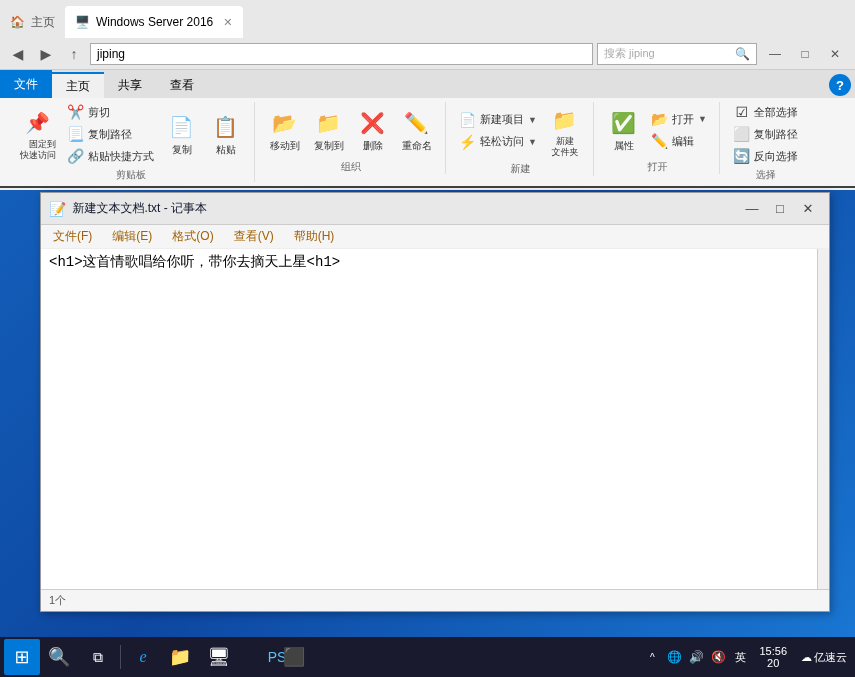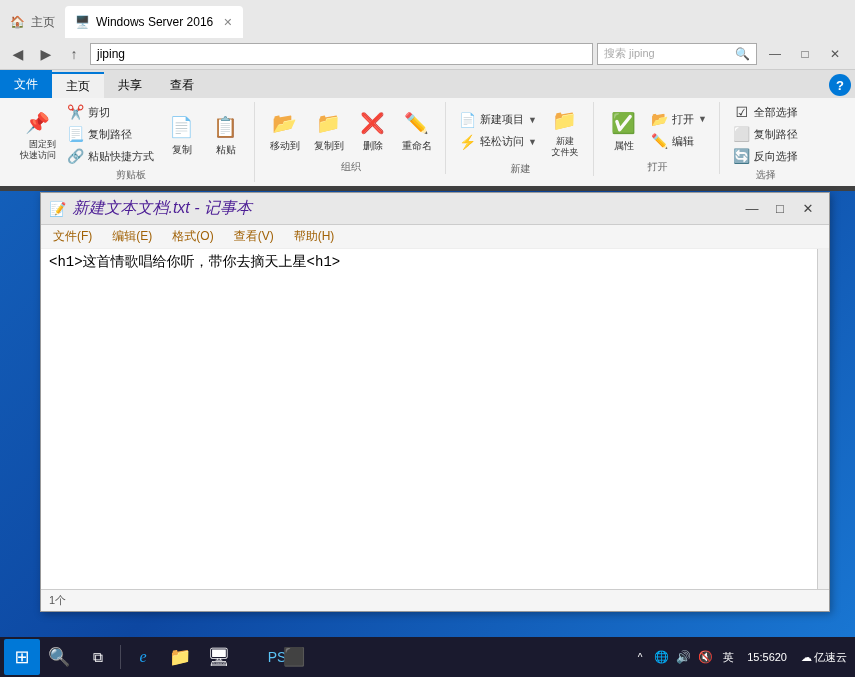--- a/index.html
+++ b/index.html
@@ -50,21 +50,21 @@
       align-items: center;
       justify-content: center;
       cursor: pointer;
       font-size: 12px;
       color: #555;
     }
 
     
     .ribbon {
       background: #f0f0f0;
-      border-bottom: 5px solid #404040;
+      border-bottom: 2px solid #404040;
     }
     .ribbon-tabs {
       display: flex;
       background: #e0e0e0;
       height: 28px;
       align-items: flex-end;
     }
     .ribbon-tab {
       padding: 4px 14px;
       font-size: 12px;
@@ -176,23 +176,22 @@
       background: #e8e8e8;
       height: 32px;
       padding: 0 8px;
       border-bottom: 1px solid #ccc;
       gap: 6px;
     }
     .notepad-title-icon {
       font-size: 14px;
     }
     .notepad-title-text {
-      font-size: 16px;
-      color: #4c1d95;
-      font-style: italic;
+      font-size: 12px;
+      color: #0f172a;
     }
     .notepad-title-btns {
       display: flex;
       gap: 2px;
       margin-left: auto;
     }
     .notepad-btn {
       width: 26px;
       height: 22px;
       display: flex;
@@ -286,21 +285,21 @@
     .taskbar-right {
       display: flex;
       align-items: center;
       margin-left: auto;
       gap: 4px;
       color: #fff;
       font-size: 11px;
     }
     .taskbar-clock {
       display: flex;
-      flex-direction: row;
+      flex-direction: column;
       align-items: center;
       font-size: 11px;
       color: #fff;
       padding: 0 6px;
       cursor: pointer;
     }
     .tray-icon {
       width: 18px;
       height: 18px;
       display: flex;

